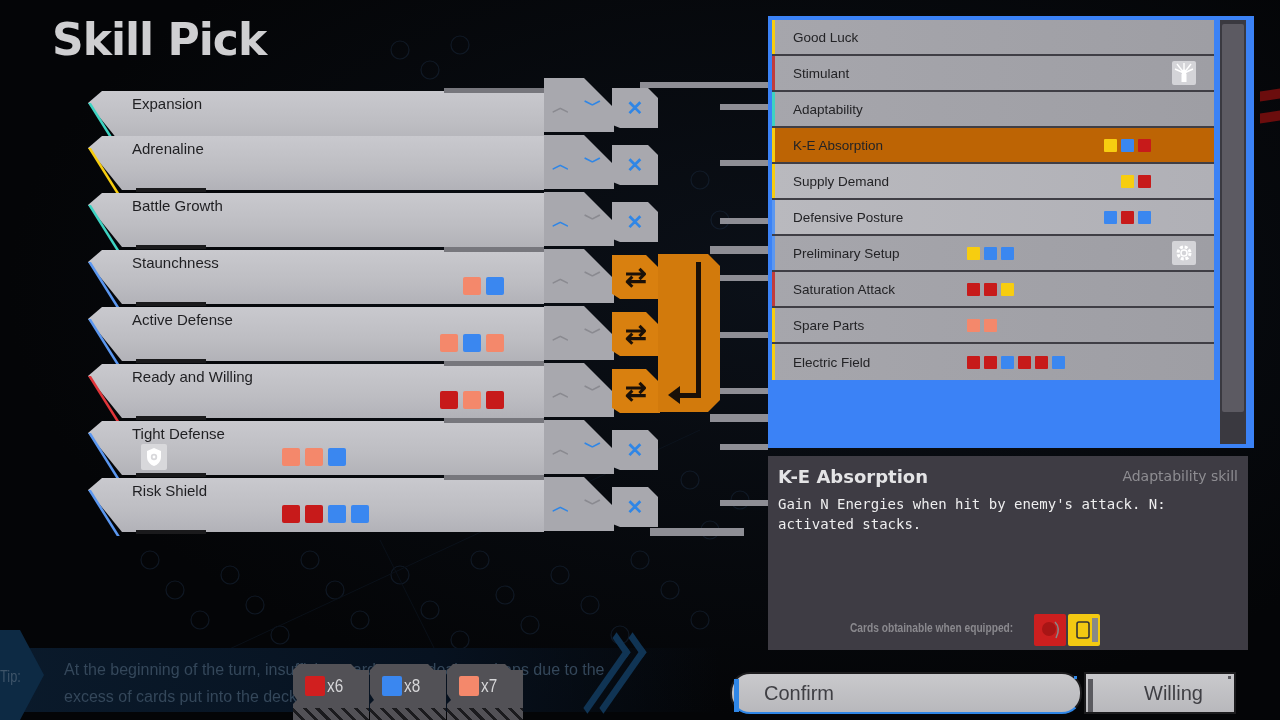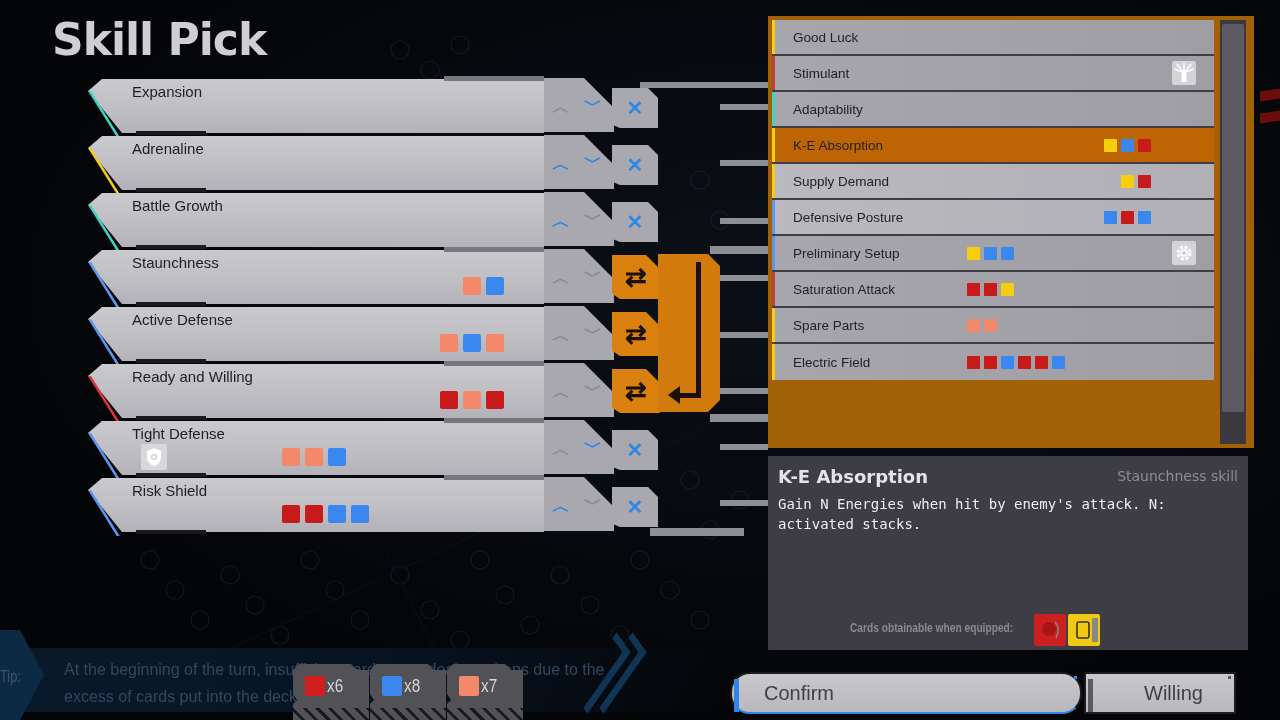--- a/index.html
+++ b/index.html
@@ -50,21 +50,21 @@
   .swap-group { position: absolute; left: 658px; top: 254px; width: 62px; height: 158px; background: #d27a0c;
       clip-path: polygon(0 0, 50px 0, 62px 12px, 62px 146px, 50px 158px, 0 158px); }
   .swap-line { position:absolute; left: 38px; top: 8px; width: 5px; height: 136px; background: #1a1008; }
   .swap-line-h { position:absolute; left: 16px; top: 139px; width: 27px; height: 5px; background: #1a1008; }
   .swap-arrowhead { position:absolute; left: 10px; top: 132px; width:0; height:0;
       border-top: 9px solid transparent; border-bottom: 9px solid transparent; border-right: 12px solid #1a1008; }
 
   .connector { position: absolute; height: 8px; background: #8e8e95; }
 
   
-  .list-panel { position: absolute; left: 768px; top: 16px; width: 486px; height: 432px; background: #a16207; }
+  .list-panel { position: absolute; left: 768px; top: 16px; width: 486px; height: 432px; background: #3b82f6; }
   .list { position: absolute; left: 4px; top: 4px; width: 442px; }
   .list-item { position: relative; height: 36px; margin-bottom: 0; border-bottom: 2px solid #3f3e45;
       background: linear-gradient(90deg,#a6a6ac, #9e9ea4); display:flex; align-items:center; }
   .list-item.light { background: linear-gradient(90deg,#b9b9be, #b0b0b6); }
   .list-item.selected { background: #bd6404; }
   .li-bar { position: absolute; left: 0; top: 0; bottom: 0; width: 3px; }
   .li-name { position: absolute; left: 21px; font-size: 13.5px; color: #232326; }
   .li-gems { position: absolute; display: flex; gap: 4px; }
   .li-icon { position: absolute; left: 400px; width: 24px; height: 24px; background: #d4d4d8; border-radius: 2px;
       display:flex; align-items:center; justify-content:center; }
@@ -145,21 +145,21 @@
       <line x1="120" y1="700" x2="700" y2="430"></line>
       <line x1="380" y1="540" x2="460" y2="700"></line>
     </g>
 </svg>
 <div class="bg-stripe-r"></div>
 <div class="bg-stripe-r2"></div>
 
 <div class="title">Skill Pick</div>
 
 <div class="slots">
-  <div class="slot" style="top:0">
+  <div class="slot" style="top:12px">
     <div class="slot-body"></div>
       <div class="slot-notch"></div>
       <div class="slot-tab"></div>
     <div class="slot-edge" style="background:#3ed3c2"></div>
     <span class="slot-name">Expansion</span>
   </div>
   <div class="slot" style="top:57px">
     <div class="slot-body"></div>
       <div class="slot-tab"></div>
     <div class="slot-edge" style="background:#f7cd10"></div>
@@ -421,21 +421,21 @@
       </span>
     </div>
   </div>
   <div class="scrollbar">
     <div class="scroll-thumb"></div>
   </div>
 </div>
 
 <div class="detail">
   <div class="detail-title">K-E Absorption</div>
-  <div class="detail-type">Staunchness skill</div>
+  <div class="detail-type">Adaptability skill</div>
   <div class="detail-desc">Gain N Energies when hit by enemy's attack. N: activated stacks.</div>
   <div class="detail-cards-label">Cards obtainable when equipped:</div>
   <div class="card-ico" style="left:266px; background:#cc1f1f">
     <svg width="32" height="32" viewBox="0 0 32 32">
         <circle cx="15" cy="15" r="7" fill="#a81515"></circle>
         <path d="M21 8 Q27 14 22 24" stroke="#888" stroke-width="1.5" fill="none"></path>
       </svg>
   </div>
   <div class="card-ico" style="left:300px; background:#f2c912">
     <svg width="32" height="32" viewBox="0 0 32 32">

